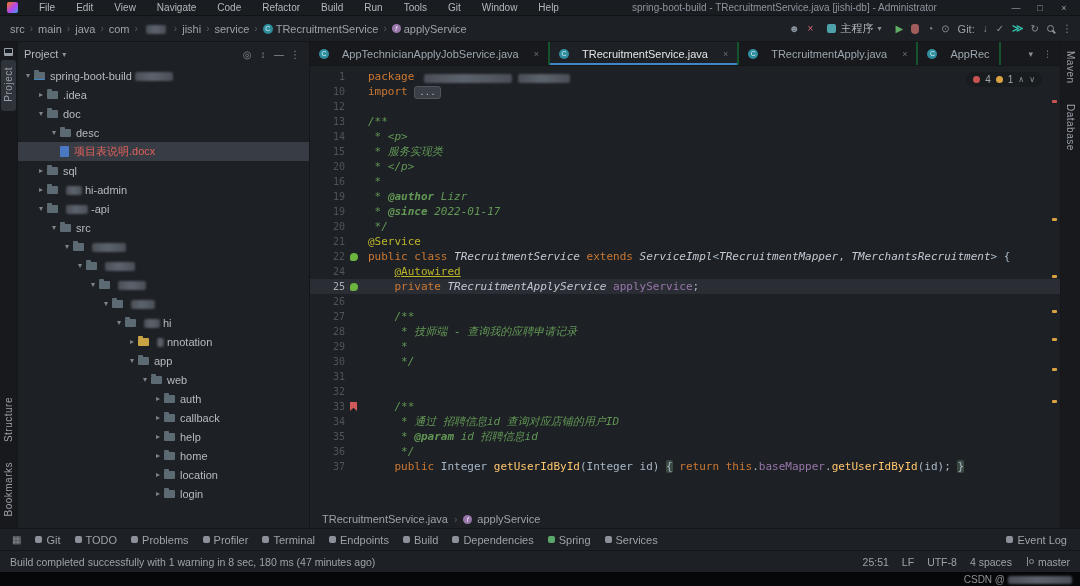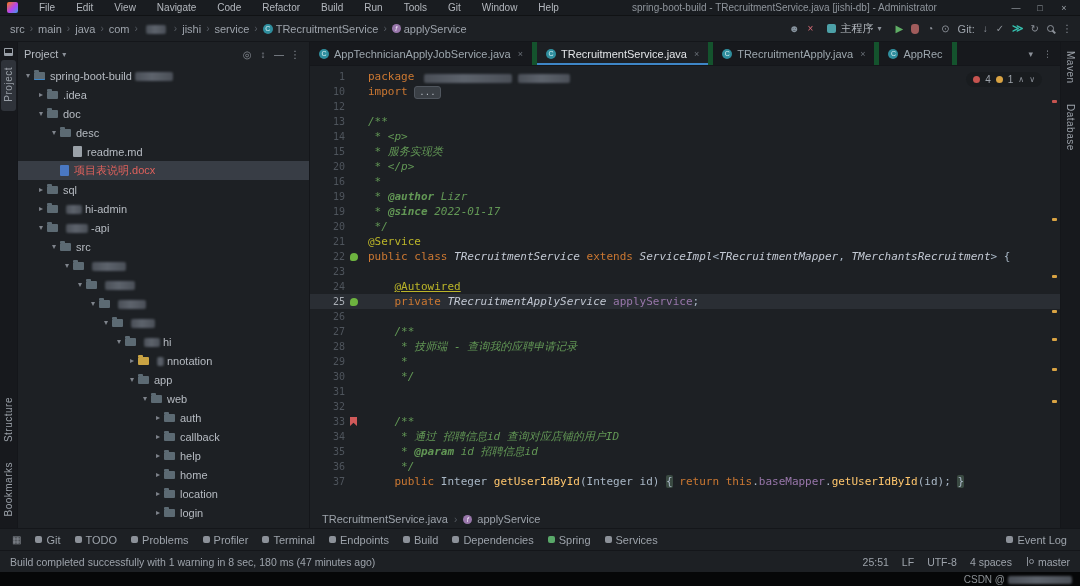--- a/index.html
+++ b/index.html
@@ -63,21 +63,21 @@
   .f-yellow{background:#C9A343;}
   .f-proj{background:#5C6A73;box-shadow:inset 0 -1px 0 #3E86C7;}
   .ic-file{width:9px;height:11px;background:#9AA1A8;border-radius:1px;display:inline-block;}
   .f-docx{background:#4A78C2;}
   .tlabel{color:#B6BBC2;}
 
   
   .editor{flex:1;min-width:0;display:flex;flex-direction:column;background:#1d2024;position:relative;}
   .tabbar{height:24px;flex:none;background:#17191d;border-bottom:1px solid #14161a;display:flex;align-items:stretch;}
   .tablist{display:flex;min-width:0;overflow:hidden;}
-  .tab{display:flex;align-items:center;gap:5px;padding:0 9px;color:#9DA7AE;border-right:5px solid #14532d;white-space:nowrap;}
+  .tab{display:flex;align-items:center;gap:13px;padding:0 9px;color:#9DA7AE;border-right:2px solid #14532d;white-space:nowrap;}
   .tab.active{background:#1d2024;color:#E3E5E8;box-shadow:inset 0 -2px 0 #3E86C7;}
   .tab-close{color:#6A7078;font-size:9px;margin-left:2px;}
   .tabbar-right{margin-left:auto;display:flex;align-items:center;gap:10px;padding:0 8px;color:#8C9199;flex:none;font-size:9px;}
   .ic-class{width:10px;height:10px;border-radius:50%;background:#2F8E9E;color:#D9F1F3;font-size:7px;line-height:10px;text-align:center;display:inline-block;flex:none;font-style:normal;}
   .ic-field{width:9px;height:9px;border-radius:50%;background:#9876AA;color:#F2EAF8;font-size:7px;line-height:9px;text-align:center;display:inline-block;flex:none;font-style:italic;}
 
   .code{flex:1;min-height:0;position:relative;overflow:hidden;font-family:"DejaVu Sans Mono",monospace;font-size:11px;line-height:15px;padding-top:3px;}
   .cl{display:flex;height:15px;}
   .cl.hl{background:#2A2E34;}
   .gut{width:52px;flex:none;display:flex;align-items:center;justify-content:flex-end;}
@@ -256,25 +256,20 @@
           <div class="trow" style="padding-left: 17px;">
             <span class="chev">▾</span>
             <span class="tic ic-folder"></span>
             <span class="tlabel">doc</span>
           </div>
           <div class="trow" style="padding-left: 30px;">
             <span class="chev">▾</span>
             <span class="tic ic-folder"></span>
             <span class="tlabel">desc</span>
           </div>
-          <div class="trow" style="padding-left: 43px;">
-            <span class="chev"></span>
-            <span class="tic ic-file"></span>
-            <span class="tlabel">readme.md</span>
-          </div>
           <div class="trow sel" style="padding-left: 30px;">
             <span class="chev"></span>
             <span class="tic ic-file f-docx"></span>
             <span class="tlabel" style="color: rgb(224, 97, 92);">项目表说明.docx</span>
           </div>
           <div class="trow" style="padding-left: 17px;">
             <span class="chev">▸</span>
             <span class="tic ic-folder"></span>
             <span class="tlabel">sql</span>
           </div>
@@ -498,27 +493,20 @@
               <span class="gut">
                 <span class="lnum">22</span>
                 <span class="islot">
                   <span class="g-bean"></span>
                 </span>
               </span>
               <span class="codeline"><span class="kw">public class </span><span class="typeit">TRecruitmentService</span><span class="kw"> extends </span><span class="typeit">ServiceImpl</span><span class="pln">&lt;</span><span class="typeit">TRecruitmentMapper</span><span class="pln">, </span><span class="typeit">TMerchantsRecruitment</span><span class="pln">&gt; {</span></span>
             </div>
             <div class="cl">
               <span class="gut">
-                <span class="lnum">23</span>
-                <span class="islot"></span>
-              </span>
-              <span class="codeline"></span>
-            </div>
-            <div class="cl">
-              <span class="gut">
                 <span class="lnum">24</span>
                 <span class="islot"></span>
               </span>
               <span class="codeline"><span class="pln">    </span><span class="annul">@Autowired</span></span>
             </div>
             <div class="cl hl">
               <span class="gut">
                 <span class="lnum cur">25</span>
                 <span class="islot">
                   <span class="g-bean"></span>

